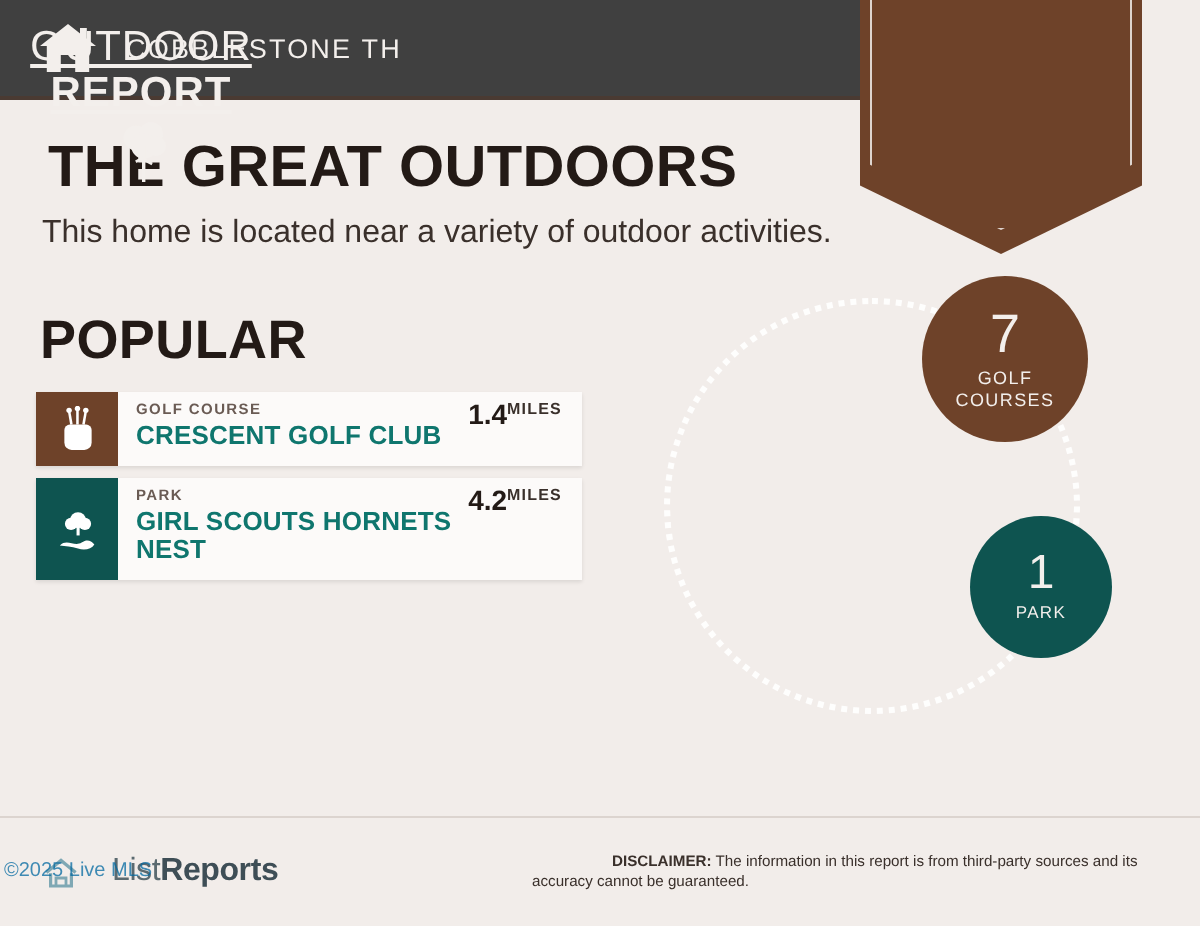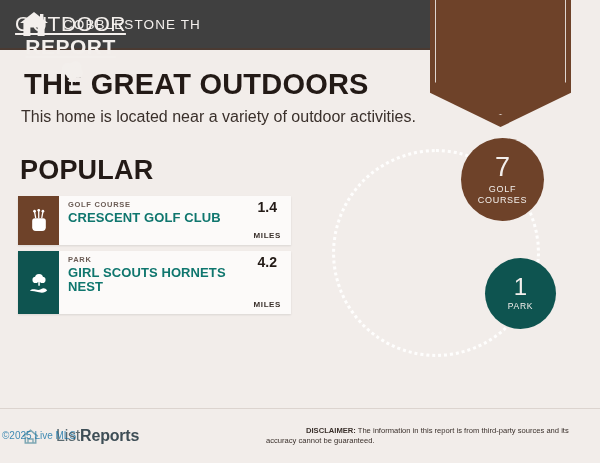--- a/index.html
+++ b/index.html
@@ -140,21 +140,21 @@
     flex: 0 0 41px;
     display: flex;
     align-items: center;
     justify-content: center;
   }
   .row-icon.brown { background: #6E4229; }
   .row-icon.teal  { background: #0E5450; }
   .row-icon svg { display: block; }
   .row-body {
     flex: 1 1 auto;
-    padding: 4px 4px 20px 9px;
+    padding: 4px 4px 8px 9px;
     min-width: 0;
   }
   .row-cat {
     font-size: 7.5px;
     font-weight: bold;
     letter-spacing: .7px;
     color: #6A5B54;
     line-height: 10px;
   }
   .row-name {
@@ -163,22 +163,21 @@
     letter-spacing: .1px;
     color: #0f766e;
     line-height: 14px;
     margin-top: 1px;
   }
   .row-dist {
     flex: 0 0 auto;
     padding: 4px 10px 4px 4px;
     text-align: center;
     display: flex;
-    flex-direction: column;
-    justify-content: space-between;
+    justify-content: flex-start;
   }
   .row-dist-val {
     font-size: 14px;
     font-weight: bold;
     color: #231A16;
     line-height: 15px;
   }
   .row-dist-unit {
     font-size: 8px;
     font-weight: bold;

